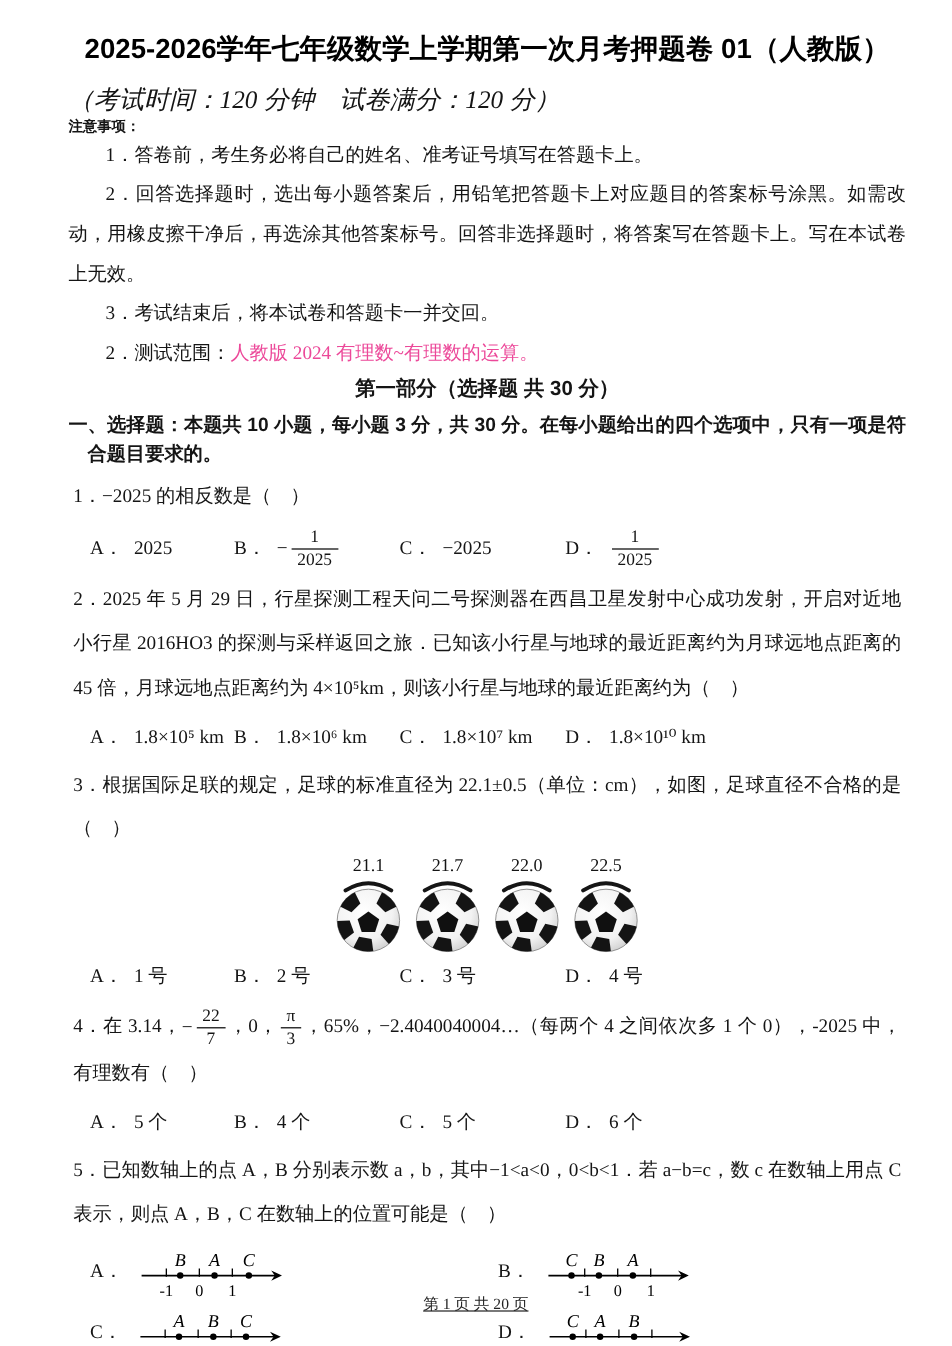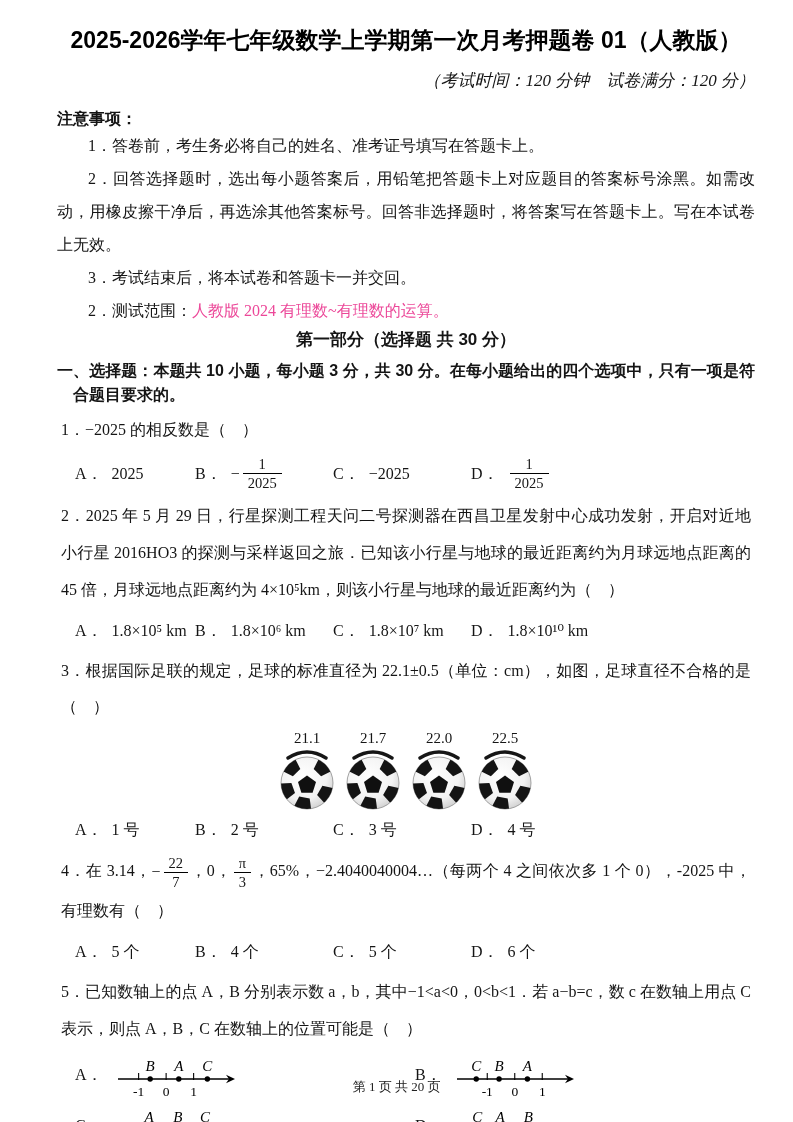--- a/index.html
+++ b/index.html
@@ -8,24 +8,24 @@
     margin:0 auto; background:#fff; overflow:hidden;
     padding:26px 38px 0 57px;
     font-family:"Liberation Serif","DejaVu Serif",serif;
     font-size:16px; color:#151515;
   }
   .title {
     font-family:"Liberation Sans","DejaVu Sans",sans-serif;
     font-weight:700; font-size:23px; line-height:1.3; text-align:center;
     color:#000;
   }
-  .subtitle { text-align:right; font-size:17px; font-style:italic; margin-top:13px; }
+  .subtitle { text-align:left; font-size:21px; font-style:italic; margin-top:13px; }
   .notice-head {
     font-family:"Liberation Sans","DejaVu Sans",sans-serif;
-    font-weight:700; font-size:16px; margin-top:17px;
+    font-weight:700; font-size:12px; margin-top:0;
   }
   p.notice { margin:0; line-height:2.06; text-indent:31px; text-align:justify; }
   .red { color:#c73a35; }
   .section-title {
     text-align:center; font-weight:700; font-size:17px; 
     font-family:"Liberation Sans","DejaVu Sans",sans-serif;
   }
   p.intro {
     margin:8px 0 0; font-weight:700; line-height:1.55; text-align:justify;
     font-family:"Liberation Sans","DejaVu Sans",sans-serif; font-size:16px;
@@ -50,21 +50,21 @@
   .ball { display:flex; flex-direction:column; align-items:center; }
   .ball-label { font-size:15px; margin-bottom:1px; }
   .nl-grid {
     display:grid; grid-template-columns:1fr 1fr;
     margin:2px 0 2px 18px; row-gap:4px;
   }
   .nl { display:flex; align-items:center; gap:8px; }
   .nl-label { font-size:16px; }
   .footer {
     position:absolute; left:0; right:0; bottom:26px;
-    text-align:center; font-size:13px; color:#222;
+    text-align:center; font-size:13px; color:#222;text-decoration:underline;
   }
 </style>
 </head>
 <body>
 
 <div class="page">
 
   <div class="title">2025-2026学年七年级数学上学期第一次月考押题卷 01（人教版）</div>
   <div class="subtitle">（考试时间：120 分钟　试卷满分：120 分）</div>
 

